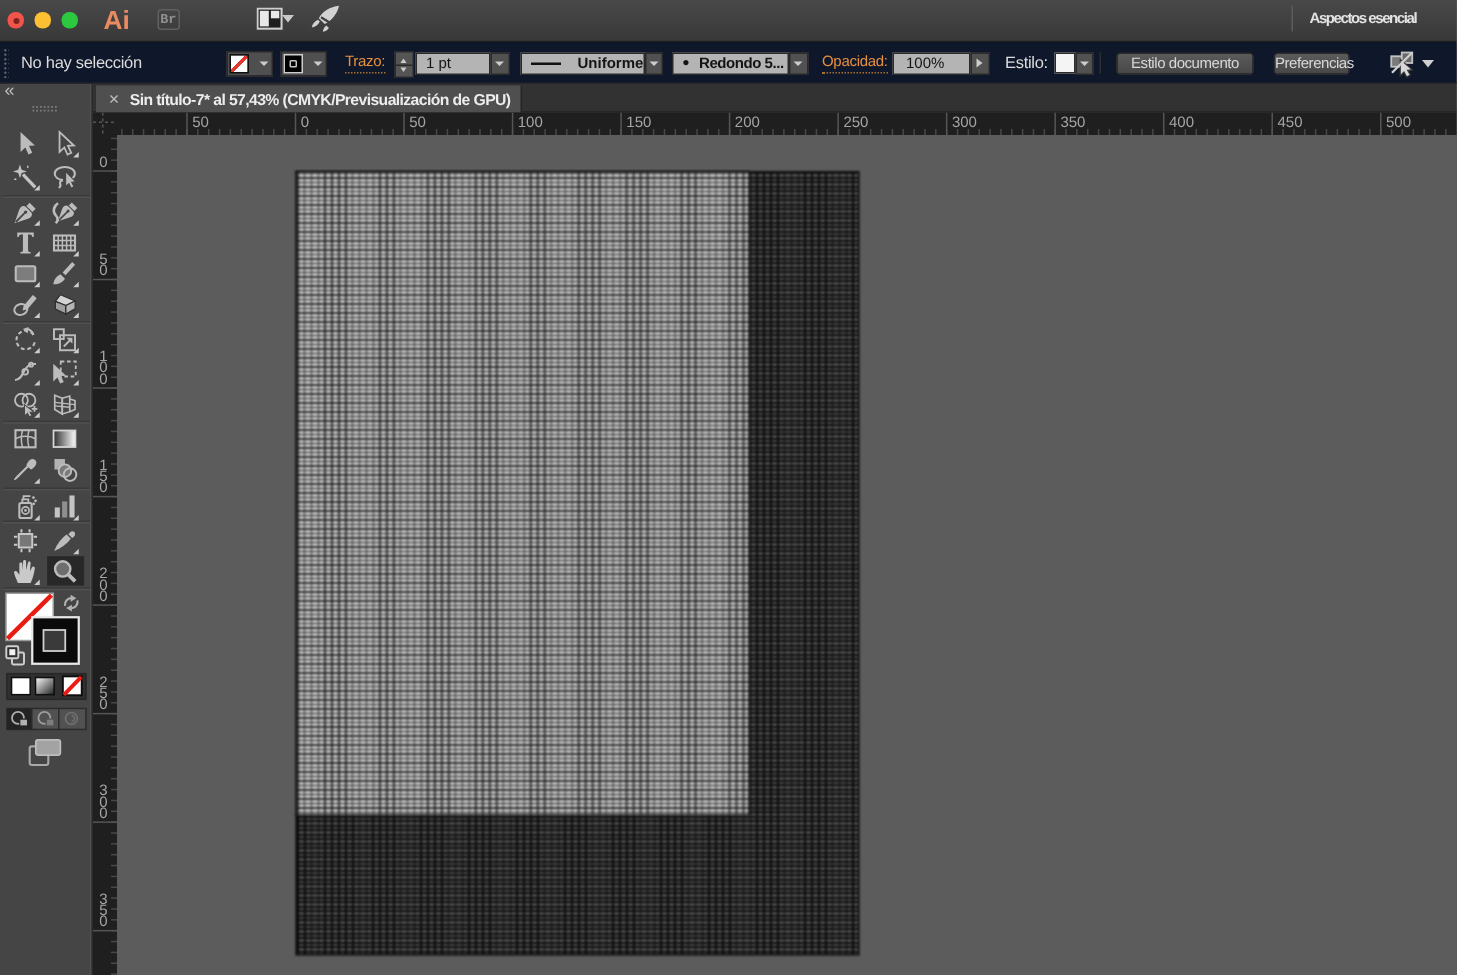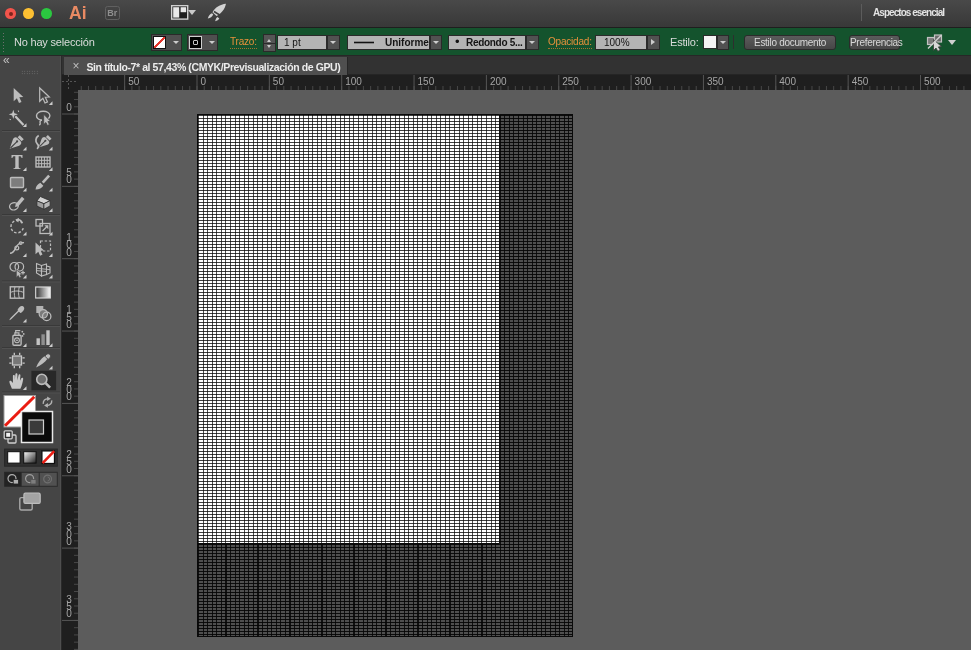--- a/index.html
+++ b/index.html
@@ -10,21 +10,21 @@
   #menubar { position:absolute; left:0; top:0; width:971px; height:28px;
     background:linear-gradient(#494949,#383838); border-bottom:1px solid #1e1e1e; }
   .light { position:absolute; top:8.2px; width:10.6px; height:10.6px; border-radius:50%; }
   #ailogo { position:absolute; left:69px; top:2.5px; font-size:17.5px; font-weight:bold; color:#e98a63; }
   .badge { position:absolute; top:7px; font-size:9px; font-weight:bold; text-align:center;
     border-radius:2.5px; }
   #menudiv { position:absolute; left:861px; top:4px; width:1px; height:17px; background:#5c5c5c; }
   #wslabel { position:absolute; left:873px; top:7px; font-size:10px; font-weight:bold; color:#e3e3e3; white-space:nowrap; letter-spacing:-0.95px; }
   
   #ctrlbar { position:absolute; left:0; top:28px; width:971px; height:28px;
-    background:#14532d; border-bottom:1px solid #272727; }
+    background:#0f172a; border-bottom:1px solid #272727; }
   .cb-txt { position:absolute; top:8px; font-size:11px; color:#dcdcdc; white-space:nowrap; letter-spacing:-0.2px; }
   .cb-link { position:absolute; top:7.5px; font-size:10px; color:#e8913c; letter-spacing:-0.2px; white-space:nowrap;
     border-bottom:1px dotted #a8702e; padding-bottom:1px; }
   .field { position:absolute; top:7px; height:15px; background:#b4b4b4;
     border:1px solid #2a2a2a; color:#141414; font-size:10px; line-height:13px; white-space:nowrap; }
   .dropbtn { position:absolute; top:7px; height:15px; background:#515151;
     border:1px solid #2a2a2a; }
   .dropbtn:after { content:""; position:absolute; left:50%; top:50%; margin:-1.5px 0 0 -3.5px;
     border:3.5px solid transparent; border-top:3.5px solid #cccccc; }
   .rbtn { position:absolute; top:7px; height:15px; background:linear-gradient(#5b5b5b,#474747);
@@ -57,21 +57,21 @@
     border:1px solid #0a0a0a; border-right:1px solid rgba(5,5,5,0.85); filter:blur(0.62px); }
 </style>
 </head>
 <body>
 <div id="menubar">
   <div class="light" style="left:5px;background:#f2544b;"></div>
   <div class="light" style="left:23.1px;background:#fdc032;"></div>
   <div class="light" style="left:41.2px;background:#2bc840;"></div>
   <div class="light" style="left:8.5px;top:11.5px;width:4px;height:4px;background:#7e241c;"></div>
   <div id="ailogo">Ai</div>
-  <div class="badge" style="left:104.5px;top:5.5px;width:15.5px;height:14px;border:1px solid #606060;color:#8f8f8f;line-height:13px;">Br</div>
+  <div class="badge" style="left:104.5px;top:5.5px;width:15.5px;height:14px;border:1px solid #606060;color:#8f8f8f;line-height:13px;font-family:Liberation Mono, monospace;">Br</div>
   <div class="badge" style="left:137.5px;top:4.5px;width:15.5px;height:15.5px;background:#161616;border:1px solid #d5d5d5;color:#f2f2f2;line-height:14.5px;margin-top:44px;">St</div>
   <svg class="abs" style="left:170.5px;top:4.7px;" width="18" height="15" viewBox="0 0 18 15">
     <rect x="0.7" y="0.7" width="16" height="13.4" fill="#1e1e1e" stroke="#cfcfcf" stroke-width="1.4"></rect>
     <rect x="2.2" y="2.2" width="6" height="10.4" fill="#e8e8e8"></rect>
     <rect x="9.6" y="2.2" width="5.6" height="5" fill="#e8e8e8"></rect>
   </svg>
   <div class="abs" style="left:188px;top:10px;border:4px solid transparent;border-top:5px solid #c9c9c9;"></div>
   <svg class="abs" style="left:206px;top:3px;" width="22" height="19" viewBox="0 0 22 19">
     <path d="M20,0.8 C14,1.5 9,4.5 6.5,9.2 L10.5,13 C15.5,10.5 19,5.8 20,0.8 Z" fill="#d2d2d2"></path>
     <path d="M13.2,7 C10.5,9.8 7.8,13.8 7.2,17.8 C11.2,17 15,14.5 17.5,11.5" fill="none" stroke="#3f3f3f" stroke-width="0"></path>

